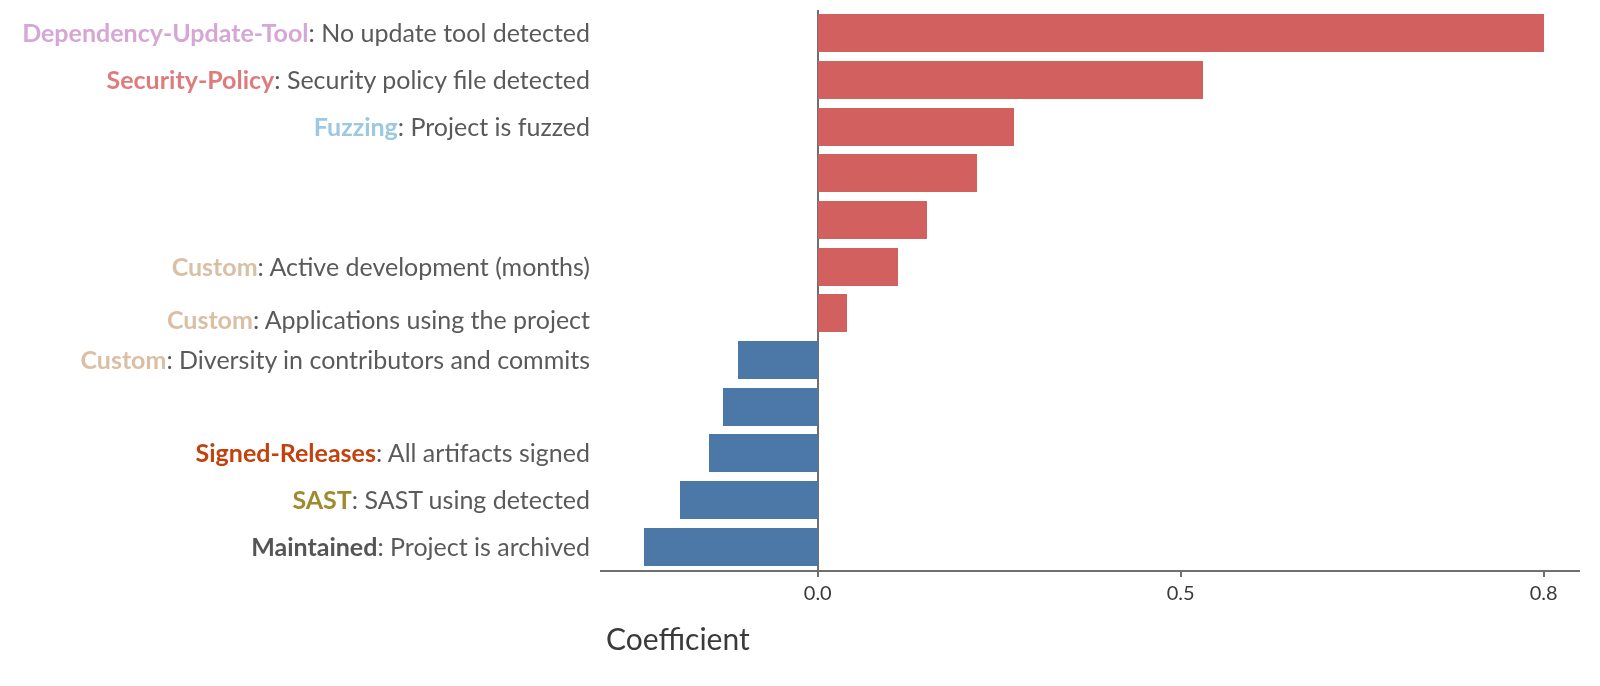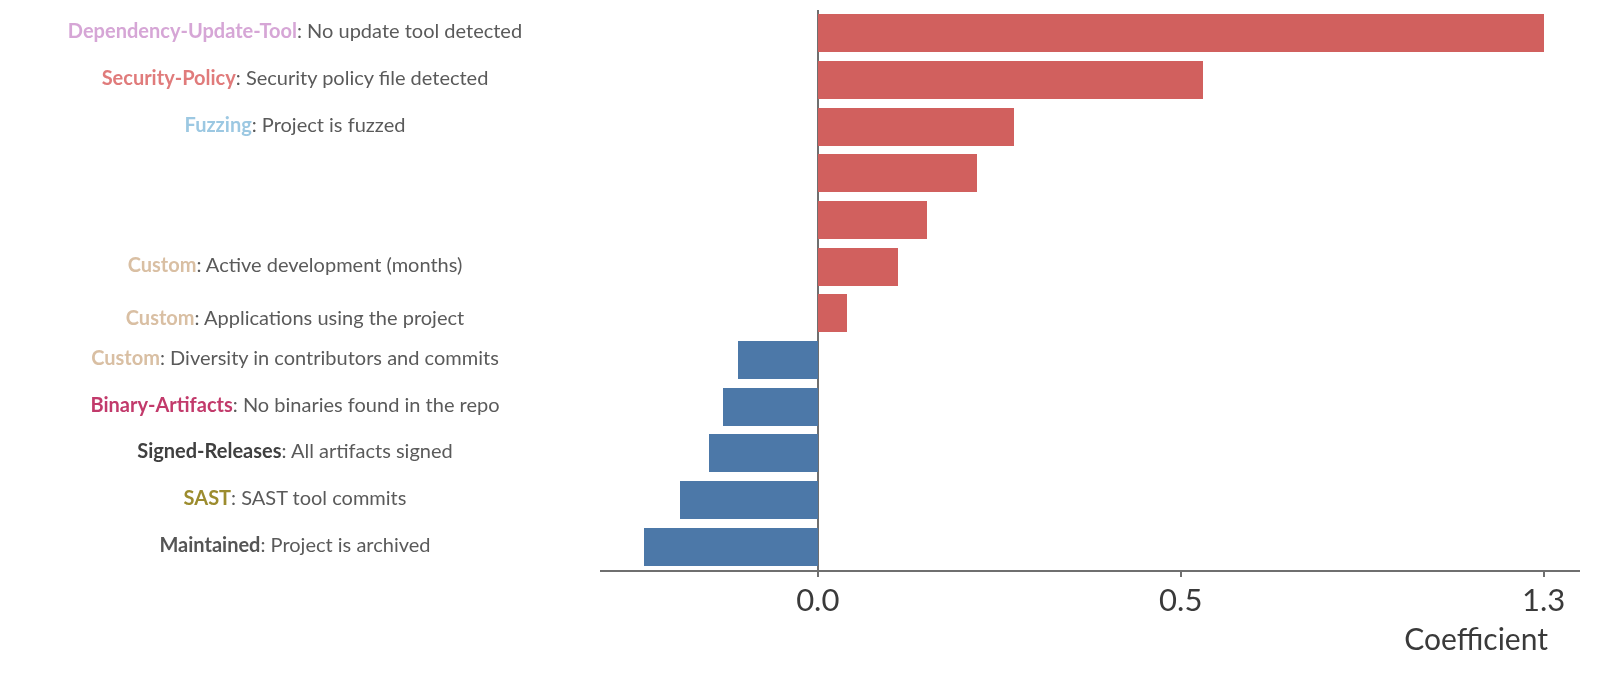--- a/index.html
+++ b/index.html
@@ -48,22 +48,22 @@
     position: absolute;
     left: 0;
     top: 10px;
     width: 590px;
     height: 560px;
   }
   .ylabel {
     position: absolute;
     right: 0;
     width: 590px;
-    text-align: center;
-    font-size: 20px;
+    text-align: right;
+    font-size: 25px;
     line-height: 1.1;
     white-space: nowrap;
     
   }
   .ylabel .prefix { font-weight: 700; }
   .ylabel .sep { font-weight: 400; color: #5a5a5a; }
   .ylabel .desc { font-weight: 400; color: #5a5a5a; }
 
   .x-axis {
     position: absolute;
@@ -81,50 +81,49 @@
   .x-tick {
     position: absolute;
     top: 0;
     width: 2px;
     height: 7px;
     background: #6f6f6f;
   }
   .x-tick-label {
     position: absolute;
     top: 10px;
-    font-size: 31px;
+    font-size: 20px;
     color: #3a3a3a;
     transform: translateX(-50%);
     white-space: nowrap;
   }
   .x-title {
     position: absolute;
-    left: 568px;
+    left: 606px;
     top: 620px;
     width: 980px;
-    text-align: right;
+    text-align: left;
     font-size: 30px;
     color: #3a3a3a;
   }
 </style>
 </head>
 <body>
 
 <div class="chart">
 
   <div class="ylabels" id="ylabels">
       <div class="ylabel" style="top: 9.33333px;"><span class="prefix" style="color: rgb(214, 166, 214);">Dependency-Update-Tool</span><span class="sep">: </span><span class="desc">No update tool detected</span></div>
       <div class="ylabel" style="top: 56px;"><span class="prefix" style="color: rgb(224, 123, 123);">Security-Policy</span><span class="sep">: </span><span class="desc">Security policy file detected</span></div>
       <div class="ylabel" style="top: 102.667px;"><span class="prefix" style="color: rgb(156, 200, 226); margin-top: 20px;">Fuzzing</span><span class="sep">: </span><span class="desc">Project is fuzzed</span></div>
       <div class="ylabel" style="top: 242.667px;"><span class="prefix" style="color: rgb(217, 191, 163);">Custom</span><span class="sep">: </span><span class="desc">Active development (months)</span></div>
       <div class="ylabel" style="top: 289.333px; margin-top: 7px;"><span class="prefix" style="color: rgb(217, 191, 163);">Custom</span><span class="sep">: </span><span class="desc">Applications using the project</span></div>
       <div class="ylabel" style="top: 336px;"><span class="prefix" style="color: rgb(217, 191, 163);">Custom</span><span class="sep">: </span><span class="desc">Diversity in contributors and commits</span></div>
-      <div class="ylabel" style="top: 382.667px;"><span class="prefix" style="color: rgb(194, 58, 107);">Binary-Artifacts</span><span class="sep">: </span><span class="desc">No binaries found in the repo</span></div>
-      <div class="ylabel" style="top: 429.333px;"><span class="prefix" style="color: #404040;">Signed-Releases</span><span class="sep">: </span><span class="desc">All artifacts signed</span></div>
-      <div class="ylabel" style="top: 476px;"><span class="prefix" style="color: rgb(156, 140, 46);">SAST</span><span class="sep">: </span><span class="desc">SAST tool commits</span></div>
+      <div class="ylabel" style="top: 429.333px;"><span class="prefix" style="color: #c2410c;">Signed-Releases</span><span class="sep">: </span><span class="desc">All artifacts signed</span></div>
+      <div class="ylabel" style="top: 476px;"><span class="prefix" style="color: rgb(156, 140, 46);">SAST</span><span class="sep">: </span><span class="desc">SAST using detected</span></div>
       <div class="ylabel" style="top: 522.667px;"><span class="prefix" style="color: rgb(85, 85, 85);">Maintained</span><span class="sep">: </span><span class="desc">Project is archived</span></div>
     </div>
 
   <div class="plot-area" id="plot">
     <div class="zero-line" id="zero-line" style="left: 216.778px;"></div>
   <div class="bar-row" style="top: 2.33333px; height: 42px;">
         <div class="bar pos" style="left: 217.778px; width: 725.926px;"></div>
       </div>
       <div class="bar-row" style="top: 49px; height: 42px;">
         <div class="bar pos" style="left: 217.778px; width: 384.741px;"></div>
@@ -161,17 +160,17 @@
       </div>
     </div>
 
   <div class="x-axis" id="xaxis">
     <div class="x-baseline"></div>
   <div class="x-tick" style="left: 216.778px;"></div>
       <div class="x-tick-label" style="left: 217.778px;">0.0</div>
       <div class="x-tick" style="left: 579.741px;"></div>
       <div class="x-tick-label" style="left: 580.741px;">0.5</div>
       <div class="x-tick" style="left: 942.704px;"></div>
-      <div class="x-tick-label" style="left: 943.704px;">1.3</div>
+      <div class="x-tick-label" style="left: 943.704px;">0.8</div>
     </div>
 
   <div class="x-title">Coefficient</div>
 </div>
 
 </body></html>

